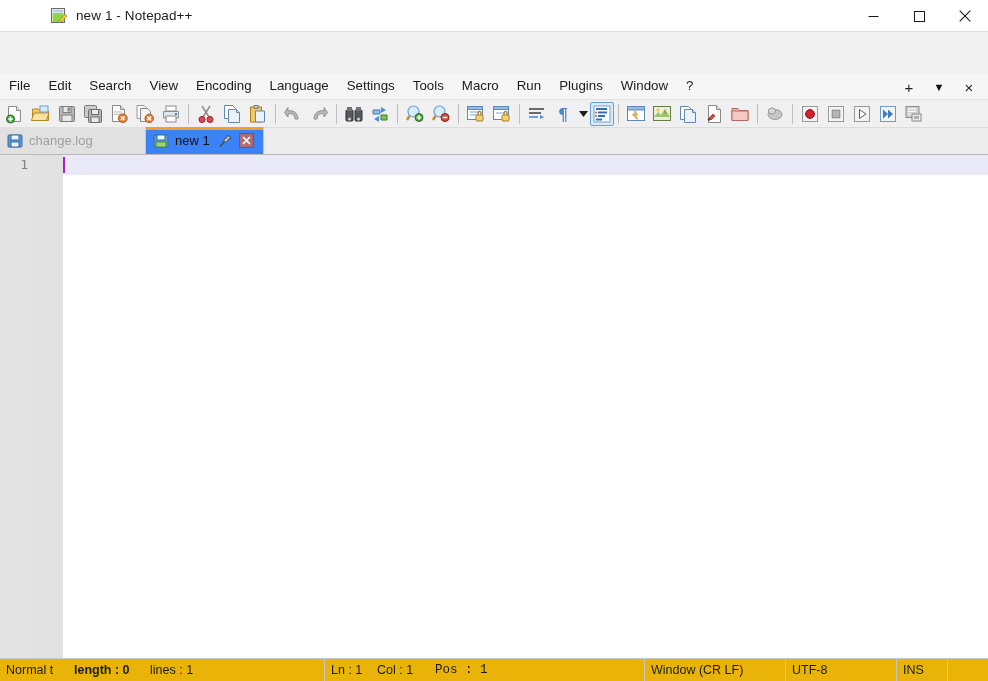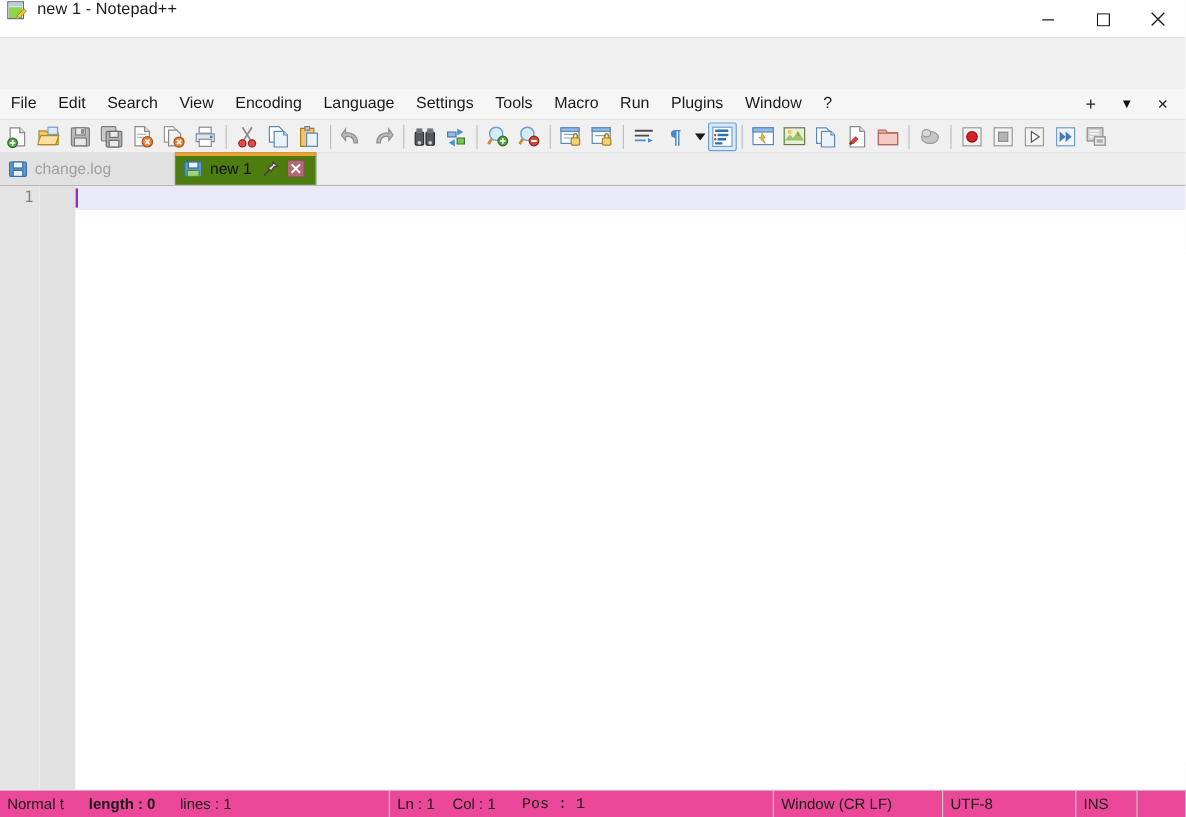--- a/index.html
+++ b/index.html
@@ -8,23 +8,24 @@
     overflow: hidden;
     font-family: "Liberation Sans", sans-serif;
     background: #ffffff;
   }
   #app { width: 988px; height: 681px; position: relative; display: flex; flex-direction: column; background:#f0f0f0; }
 
   
   .titlebar {
     height: 32px; min-height: 32px;
     background: #ffffff;
-    display: flex; align-items: flex-start;
+    display: flex; align-items: center;
     border-bottom: 1px solid #dedede;
     position: relative;
+    padding-left: 45px;
   }
   .title-icon { width: 18px; height: 18px; margin-left: 5px; margin-right: 8px; position: relative; flex: 0 0 auto; }
   .title-text { font-size: 13.5px; color: #1b1b1b; letter-spacing: .1px; }
   .wincontrols { position: absolute; right: 0; top: 0; height: 32px; display: flex; }
   .wc { width: 46px; height: 32px; display: flex; align-items: center; justify-content: center; }
   .wc svg { display: block; }
 
   
   .menubar {
     height: 26px; min-height: 26px;
@@ -62,21 +63,21 @@
     display: flex; align-items: flex-end;
     border-bottom: 1px solid #b9b9b9;
   }
   .tab {
     height: 27px; display: flex; align-items: center;
     padding: 0 9px 0 7px;
     font-size: 13px; position: relative;
     border-right: 1px solid #c8c8c8;
   }
   .tab.inactive { background: #e1e1e1; color: #a0a0a0; width: 146px; }
-  .tab.active { background: #4d7c0f; color: #111; }
+  .tab.active { background: #3b82f6; color: #111; }
   .tab.active::before {
     content: ""; position: absolute; left: 0; right: 0; top: 0; height: 3px;
     background: #f0a030;
   }
   .tab-icon { width: 16px; height: 16px; margin-right: 6px; flex: 0 0 auto; }
   .tab-label { white-space: nowrap; }
   .tab-pin { width: 16px; height: 16px; margin-left: 7px; flex: 0 0 auto; }
   .tab-close { width: 15px; height: 15px; margin-left: 6px; flex: 0 0 auto; }
 
   
@@ -94,21 +95,21 @@
     background: #e9e9f8;
   }
   .caret {
     position: absolute; left: 0px; top: 2px; width: 2px; height: 16px;
     background: #9b28c8;
   }
 
   
   .statusbar {
     height: 23px; min-height: 23px;
-    background: #ec4899;
+    background: #eab308;
     display: flex; align-items: center;
     border-top: 1px solid #c9c9c9;
     font-size: 12.5px; color: #1b1b1b;
   }
   .sb-cell { display: flex; align-items: center; height: 23px; padding-left: 6px; position: relative; white-space: nowrap; }
   .sb-sep { width: 1px; height: 23px; background: #c4c4c4; flex: 0 0 auto; }
   .sb-doctype { width: 68px; overflow: hidden; }
   .sb-len { width: 76px; font-weight: bold; }
   .sb-lines { width: 180px; }
   .sb-ln { width: 46px; }

